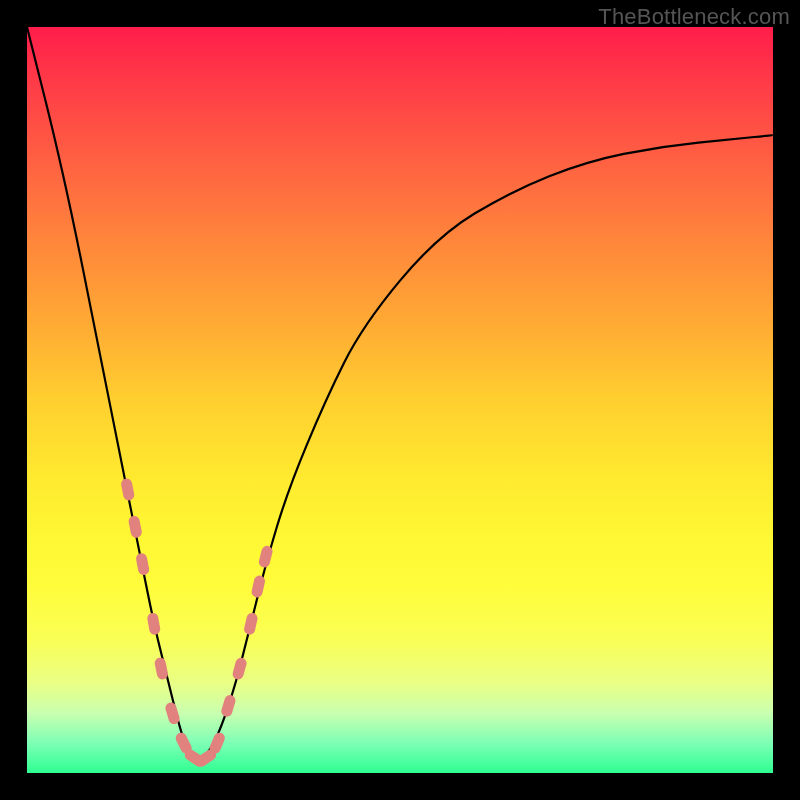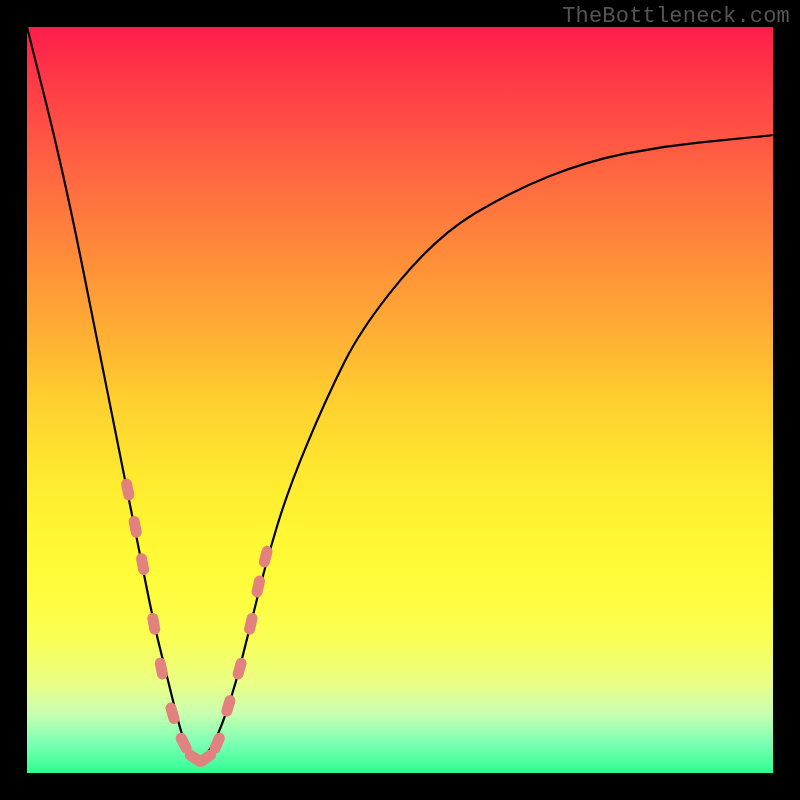--- a/index.html
+++ b/index.html
@@ -45,21 +45,20 @@
   }
   .watermark {
     position: absolute;
     top: 4px;
     right: 10px;
     font-size: 22px;
     font-weight: 400;
     color: #555;
     letter-spacing: 0.2px;
     user-select: none;
-    font-family: Liberation Mono, monospace;
   }
   svg.curve {
     position: absolute;
     top: 0;
     left: 0;
     width: 746px;
     height: 746px;
     overflow: visible;
   }
   .curve-path {

